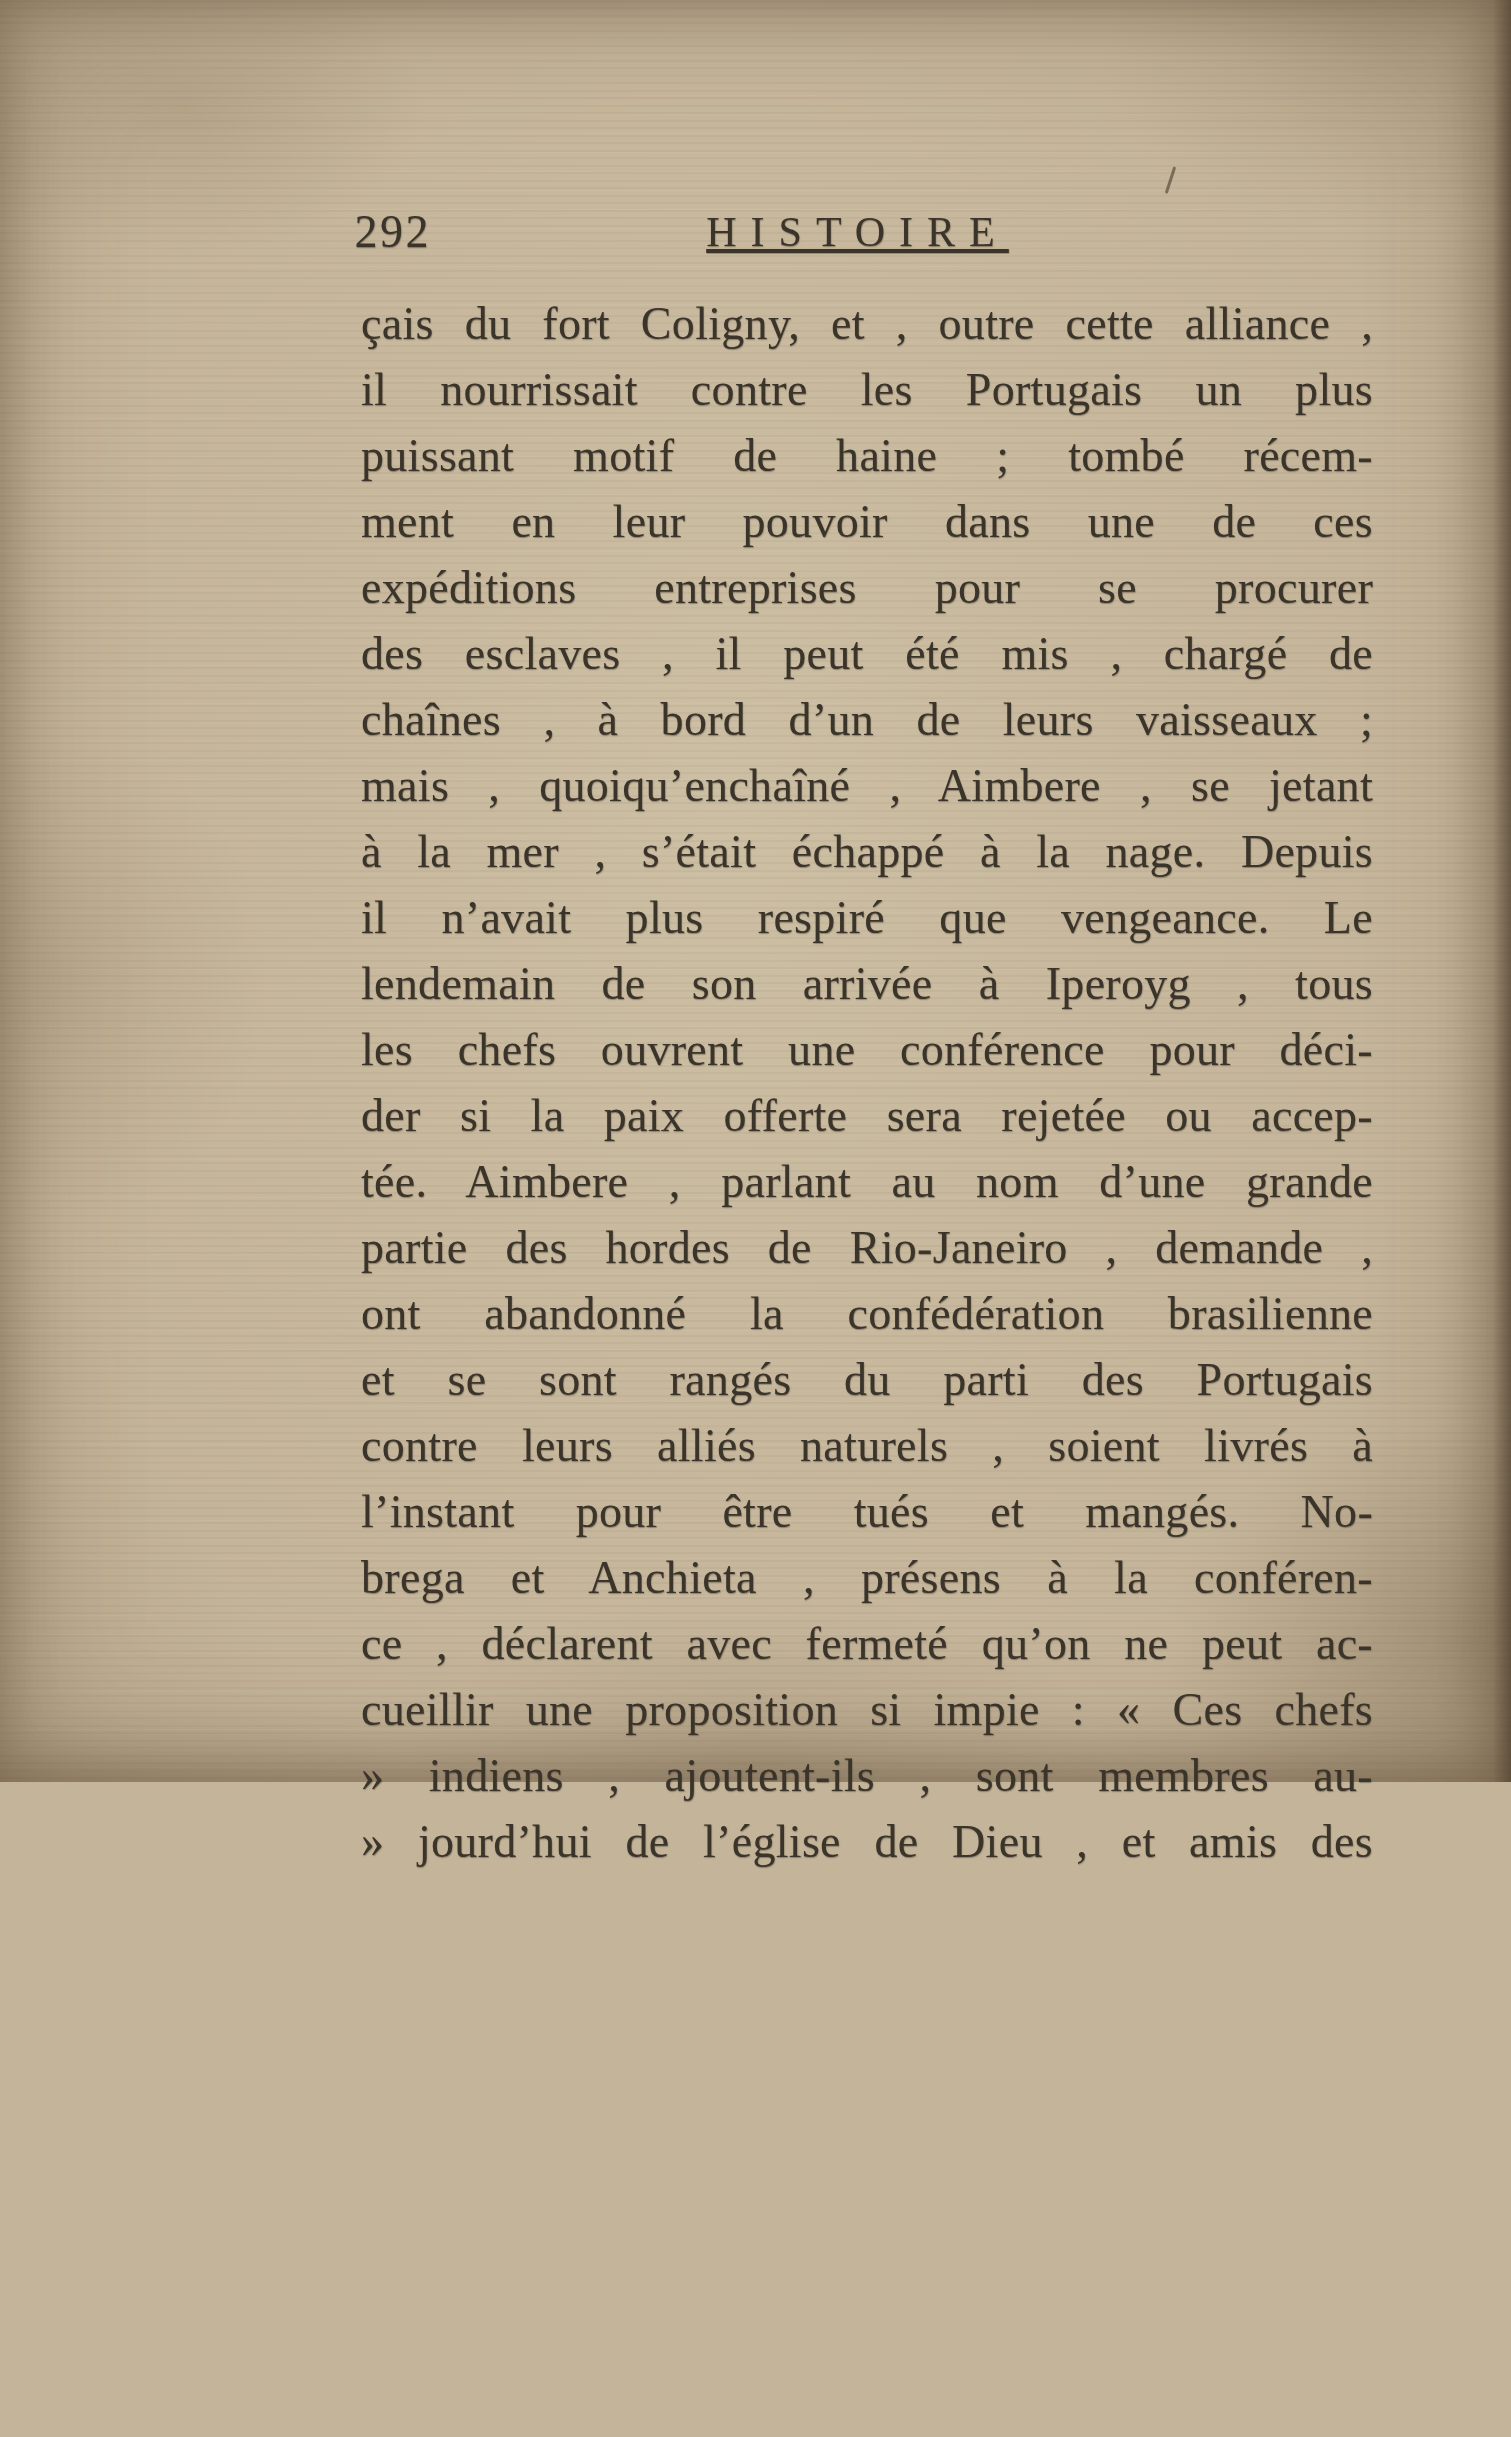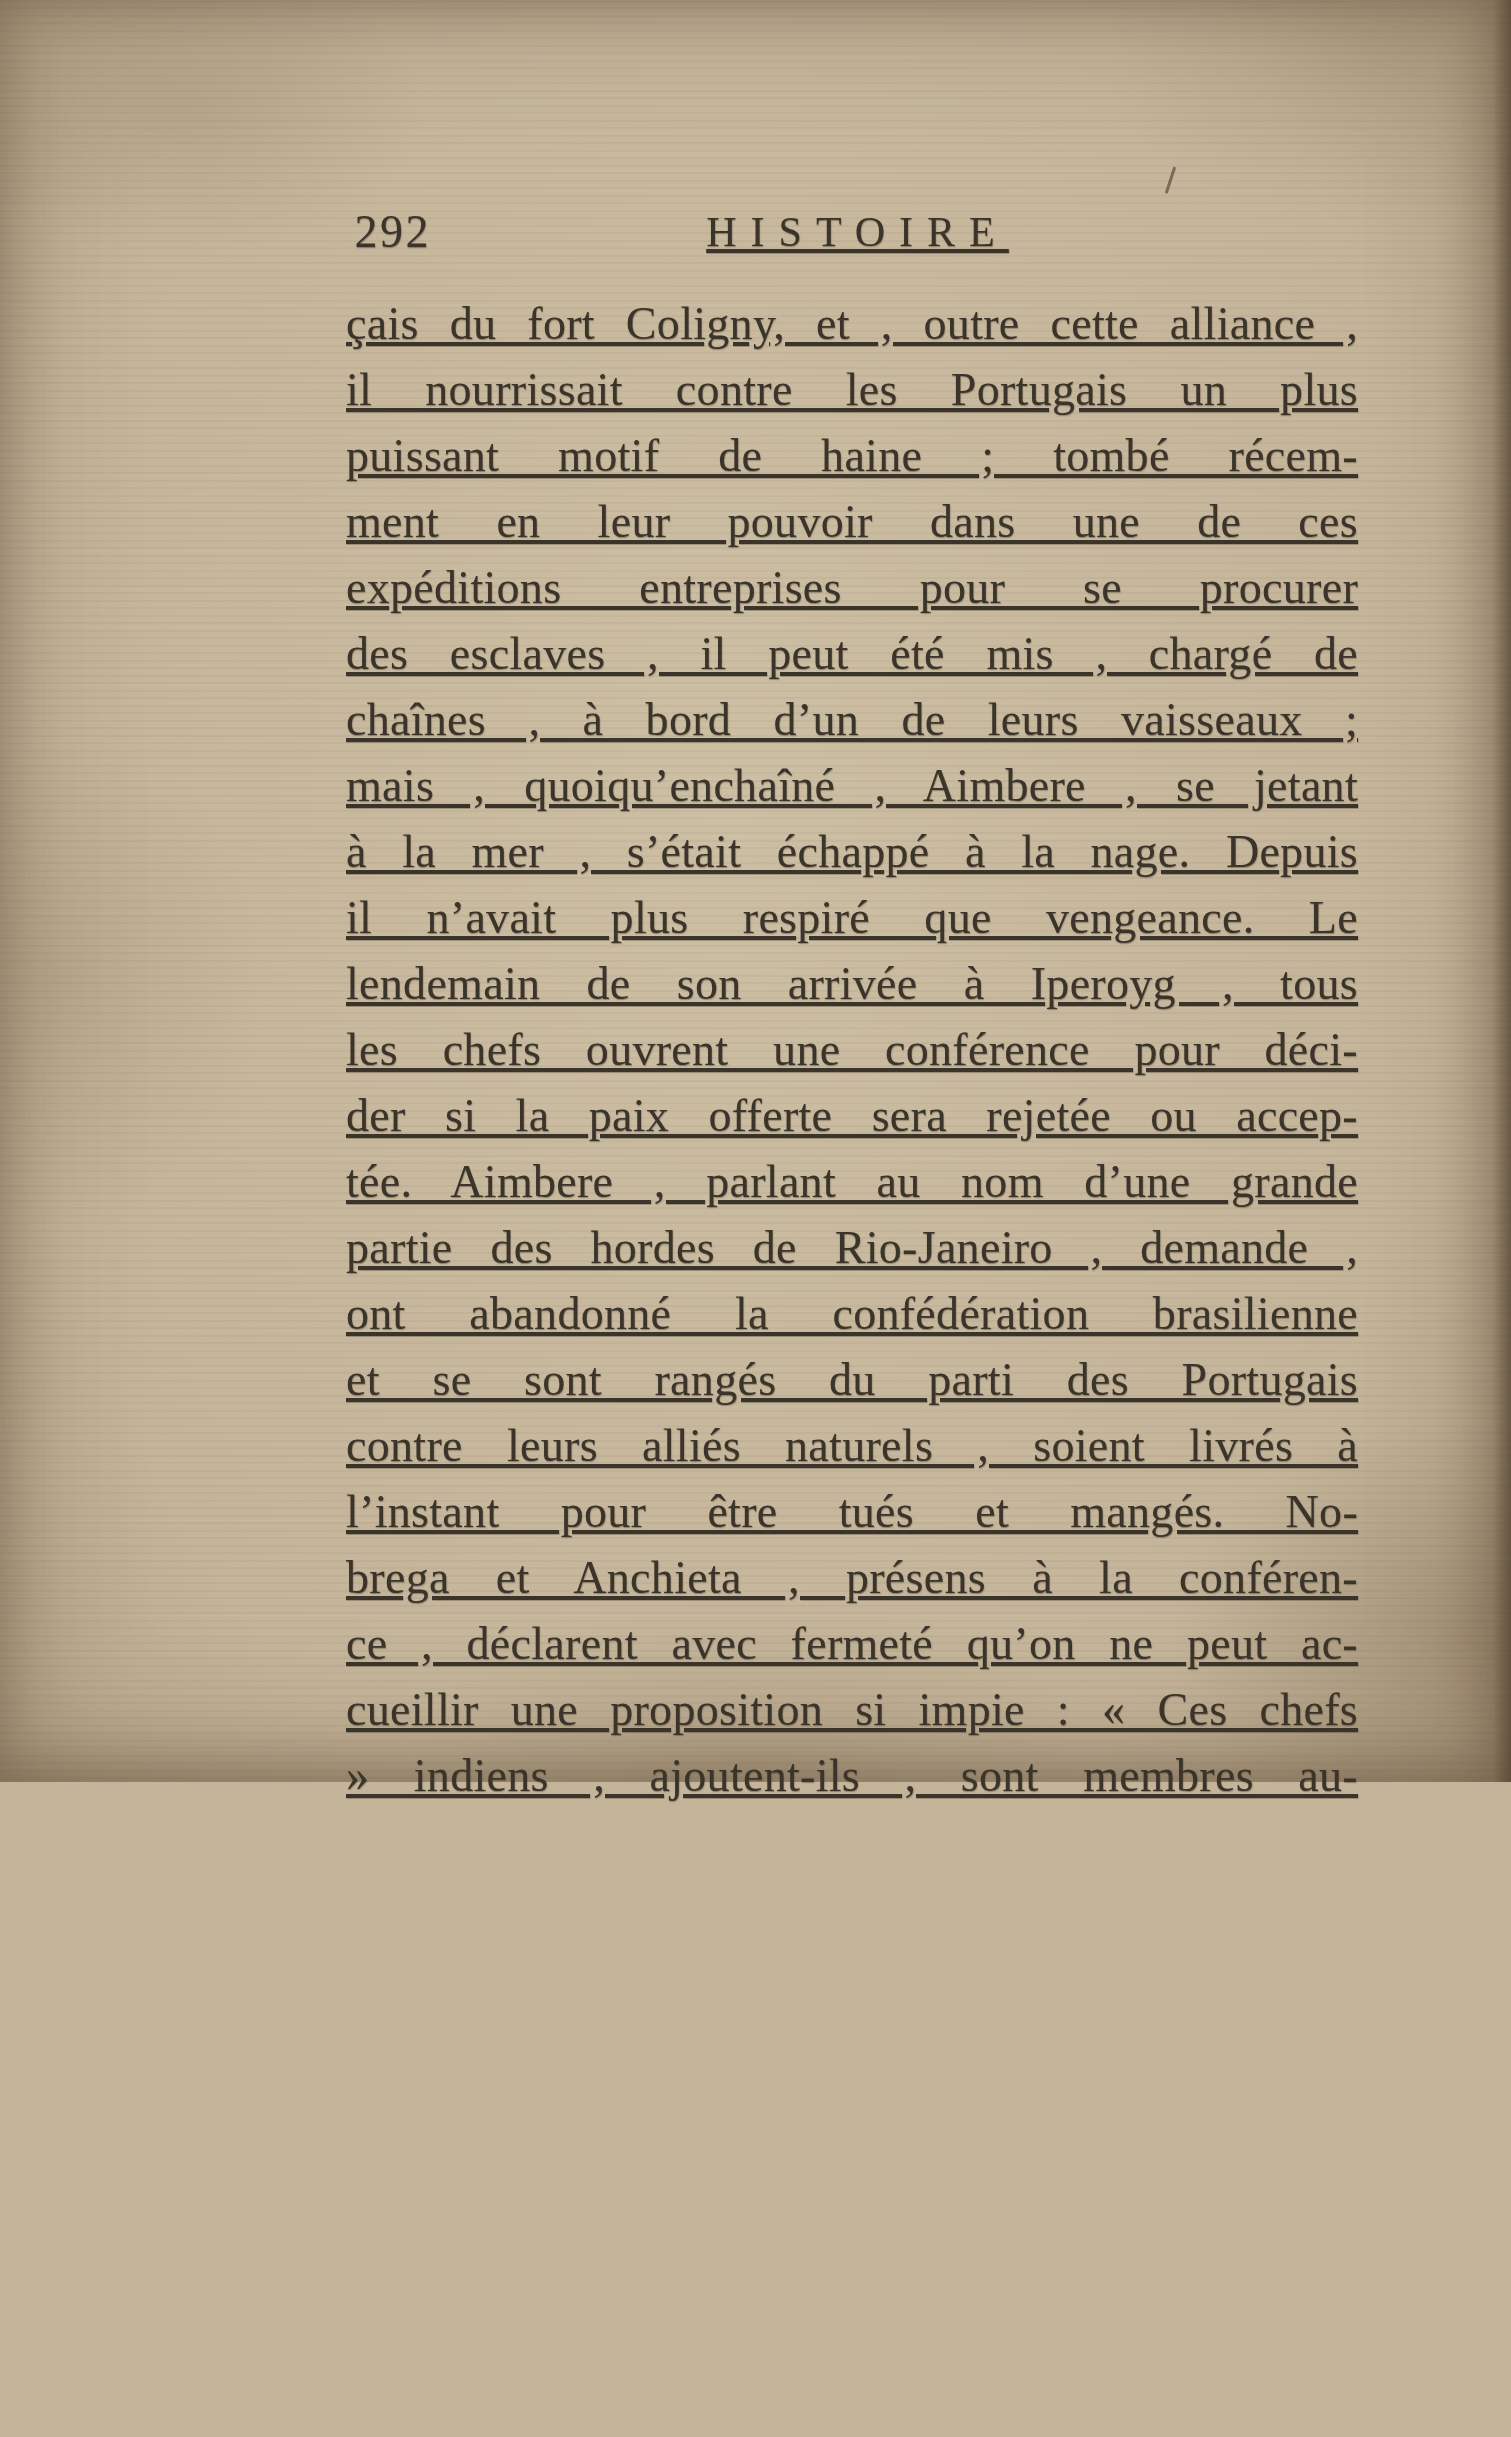--- a/index.html
+++ b/index.html
@@ -64,24 +64,23 @@
     left:50%;top:3.3px;
     transform:translateX(-50%);
     font-size:42px;
     letter-spacing:14px;
     text-shadow:0.5px 0.7px 1.2px rgba(52,42,30,0.45);
     text-decoration:underline;
   }
   .text-block{
     position:absolute;
     top:291px;
-    left:346px;
+    left:361px;
     width:1012px;
     color:var(--ink);
-    text-decoration:underline;
   }
   .line{
     height:66px;
     line-height:66px;
     font-size:46px;
     letter-spacing:0.3px;
     word-spacing:3.3px;
     white-space:nowrap;
     text-align:justify;
     text-align-last:justify;
@@ -126,15 +125,16 @@
       <div class="line">tée. Aimbere , parlant au nom d’une grande</div>
       <div class="line">partie des hordes de Rio-Janeiro , demande ,</div>
       <div class="line">ont abandonné la confédération brasilienne</div>
       <div class="line">et se sont rangés du parti des Portugais</div>
       <div class="line">contre leurs alliés naturels , soient livrés à</div>
       <div class="line">l’instant pour être tués et mangés. No-</div>
       <div class="line">brega et Anchieta , présens à la conféren-</div>
       <div class="line">ce , déclarent avec fermeté qu’on ne peut ac-</div>
       <div class="line">cueillir une proposition si impie : « Ces chefs</div>
       <div class="line">» indiens , ajoutent-ils , sont membres au-</div>
+      <div class="line">» jourd’hui de l’église de Dieu , et amis des</div>
     </div>
 </div>
 
 
 </body></html>

